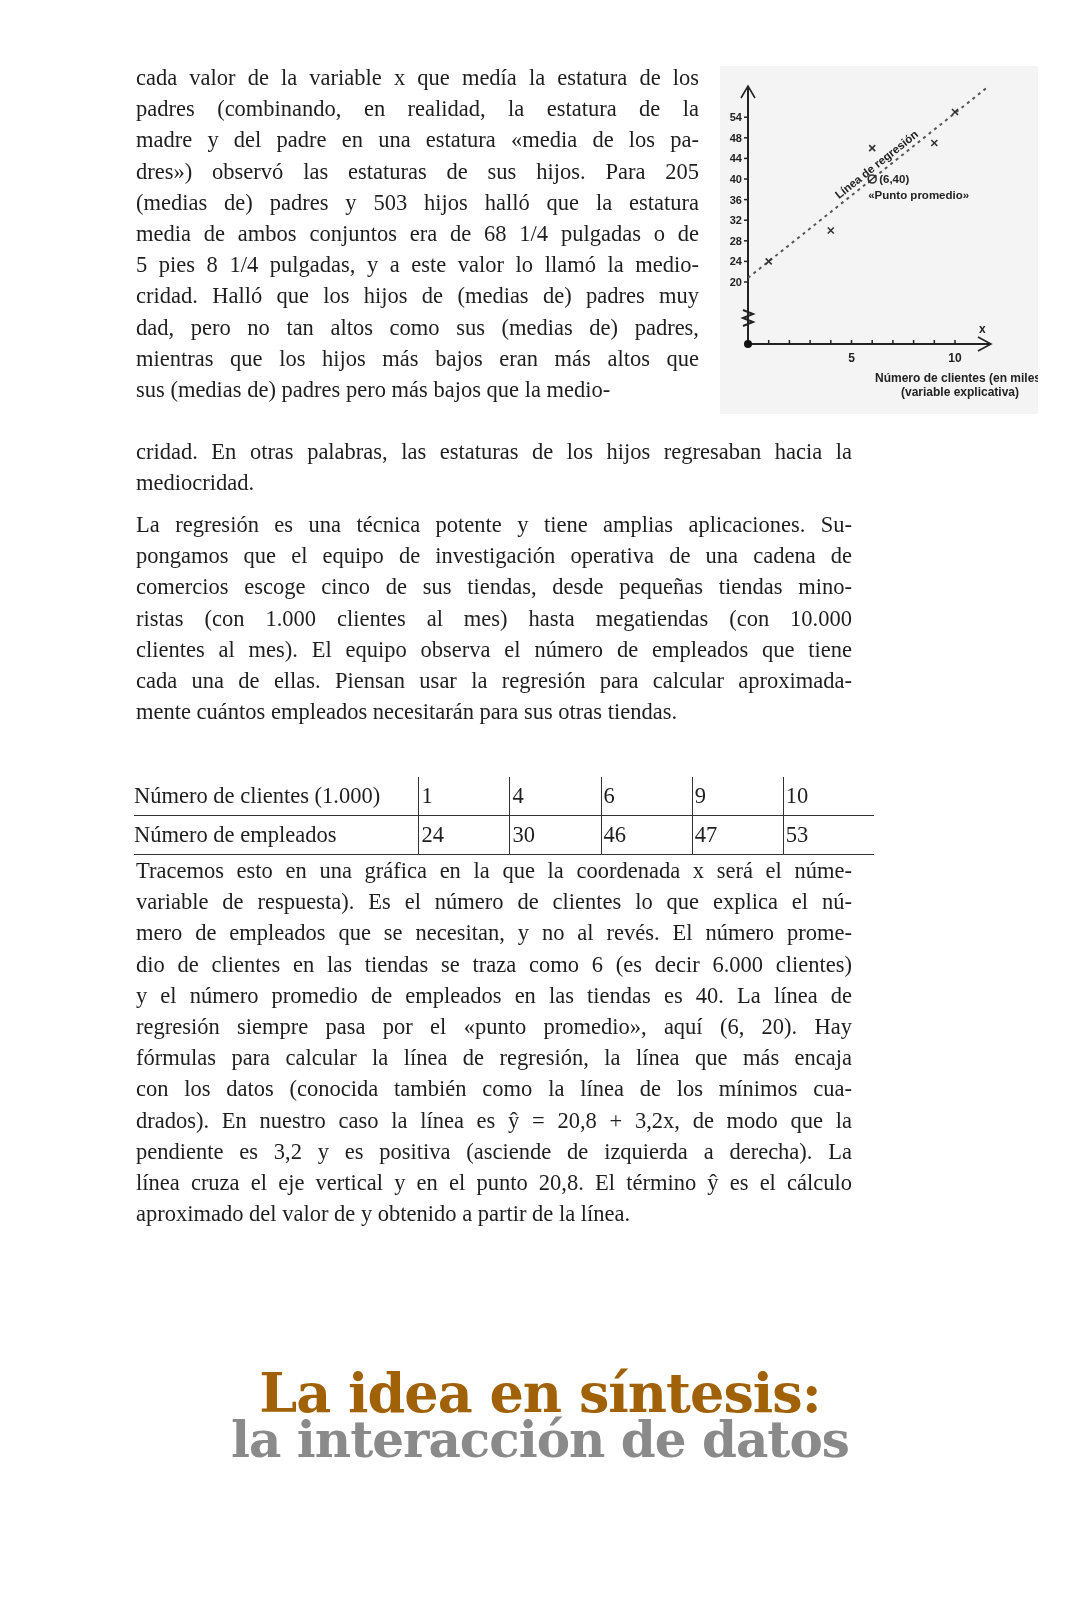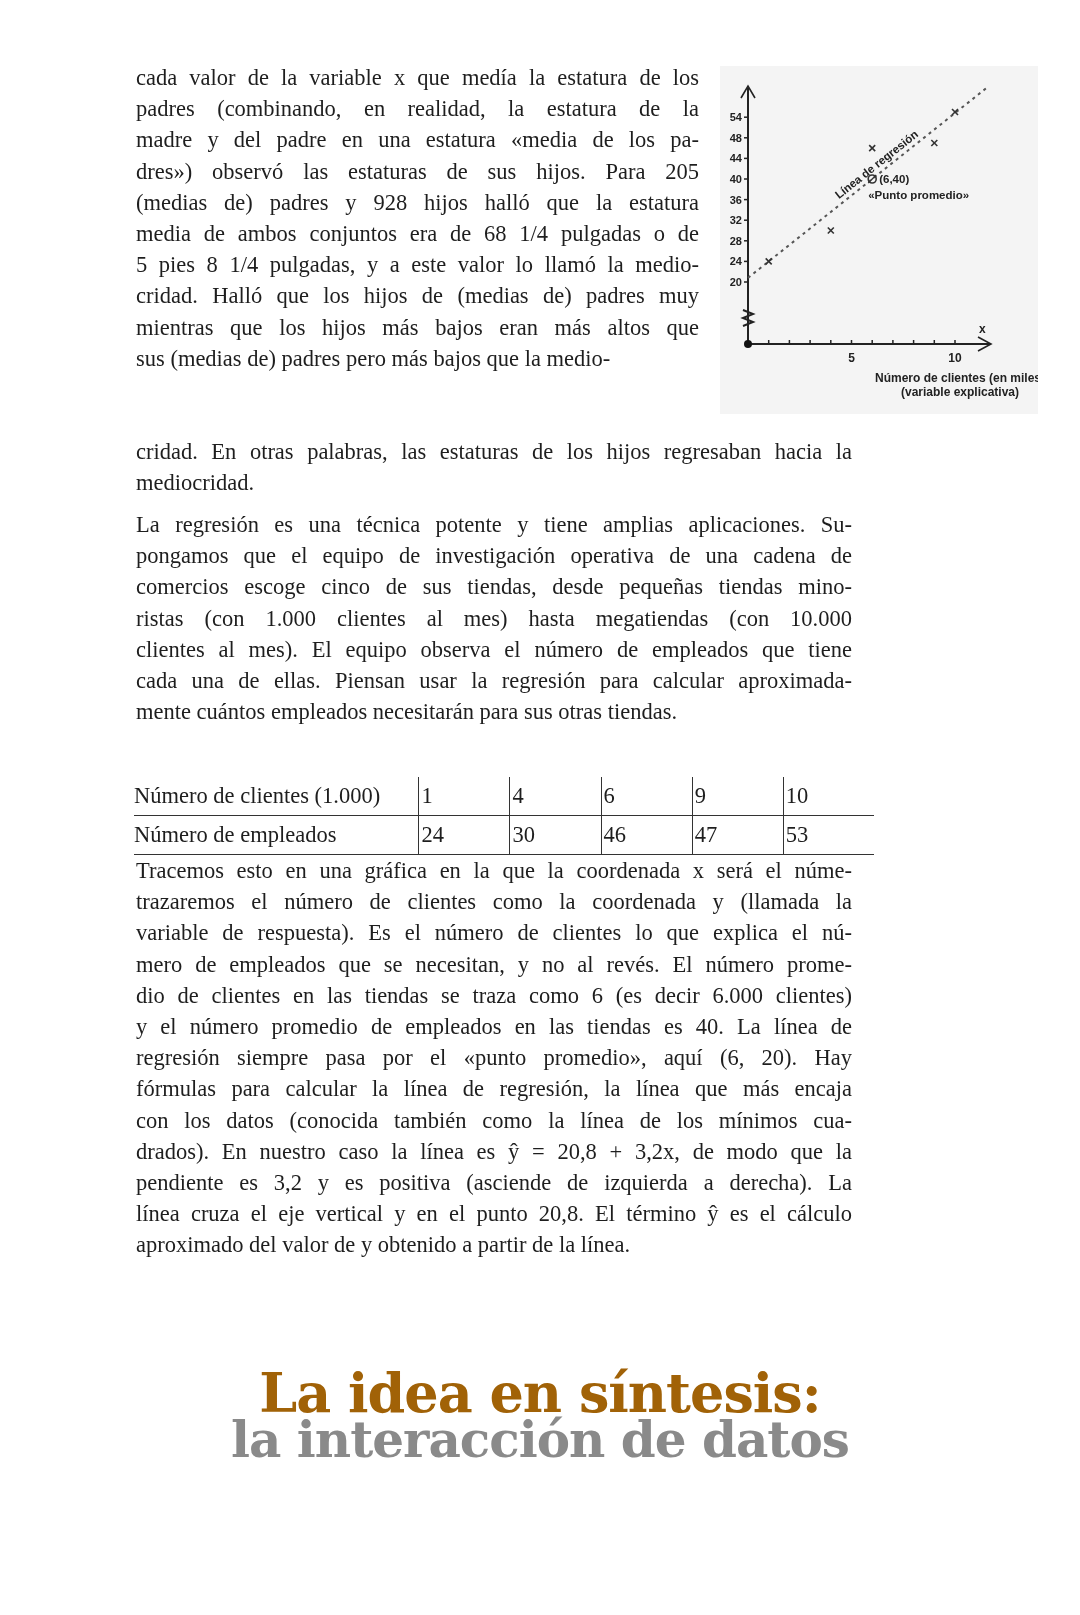--- a/index.html
+++ b/index.html
@@ -36,24 +36,25 @@
   .h2 { top: 1412px; font-size: 50px; line-height: 56px; color: #8a8a8a; }
 </style>
 </head>
 <body>
 
 <div class="para para-narrow serif" style="top:62px;" id="p1">
     <span class="line">cada valor de la variable x que medía la estatura de los</span>
     <span class="line">padres (combinando, en realidad, la estatura de la</span>
     <span class="line">madre y del padre en una estatura «media de los pa-</span>
     <span class="line">dres») observó las estaturas de sus hijos. Para 205</span>
-    <span class="line">(medias de) padres y 928 hijos halló que la estatura</span>
+    <span class="line">(medias de) padres y 503 hijos halló que la estatura</span>
     <span class="line">media de ambos conjuntos era de 68 1/4 pulgadas o de</span>
     <span class="line">5 pies 8 1/4 pulgadas, y a este valor lo llamó la medio-</span>
     <span class="line">cridad. Halló que los hijos de (medias de) padres muy</span>
+    <span class="line">dad, pero no tan altos como sus (medias de) padres,</span>
     <span class="line">mientras que los hijos más bajos eran más altos que</span>
     <span class="line last">sus (medias de) padres pero más bajos que la medio-</span>
   </div>
 <div class="para serif" style="top:436px;" id="p1tail">
     <span class="line">cridad. En otras palabras, las estaturas de los hijos regresaban hacia la</span>
     <span class="line last">mediocridad.</span>
   </div>
 
 <div class="chart-wrap">
   <svg id="chart" width="318" height="348">
@@ -156,21 +157,20 @@
     <td class="val">30</td>
     <td class="val">46</td>
     <td class="val">47</td>
     <td class="val">53</td>
   </tr>
 </tbody>
   </table>
 
 <div class="para serif" style="top:855px;" id="p3">
     <span class="line">Tracemos esto en una gráfica en la que la coordenada x será el núme-</span>
-    <span class="line">trazaremos el número de clientes como la coordenada y (llamada la</span>
     <span class="line">variable de respuesta). Es el número de clientes lo que explica el nú-</span>
     <span class="line">mero de empleados que se necesitan, y no al revés. El número prome-</span>
     <span class="line">dio de clientes en las tiendas se traza como 6 (es decir 6.000 clientes)</span>
     <span class="line">y el número promedio de empleados en las tiendas es 40. La línea de</span>
     <span class="line">regresión siempre pasa por el «punto promedio», aquí (6, 20). Hay</span>
     <span class="line">fórmulas para calcular la línea de regresión, la línea que más encaja</span>
     <span class="line">con los datos (conocida también como la línea de los mínimos cua-</span>
     <span class="line">drados). En nuestro caso la línea es ŷ = 20,8 + 3,2x, de modo que la</span>
     <span class="line">pendiente es 3,2 y es positiva (asciende de izquierda a derecha). La</span>
     <span class="line">línea cruza el eje vertical y en el punto 20,8. El término ŷ es el cálculo</span>

